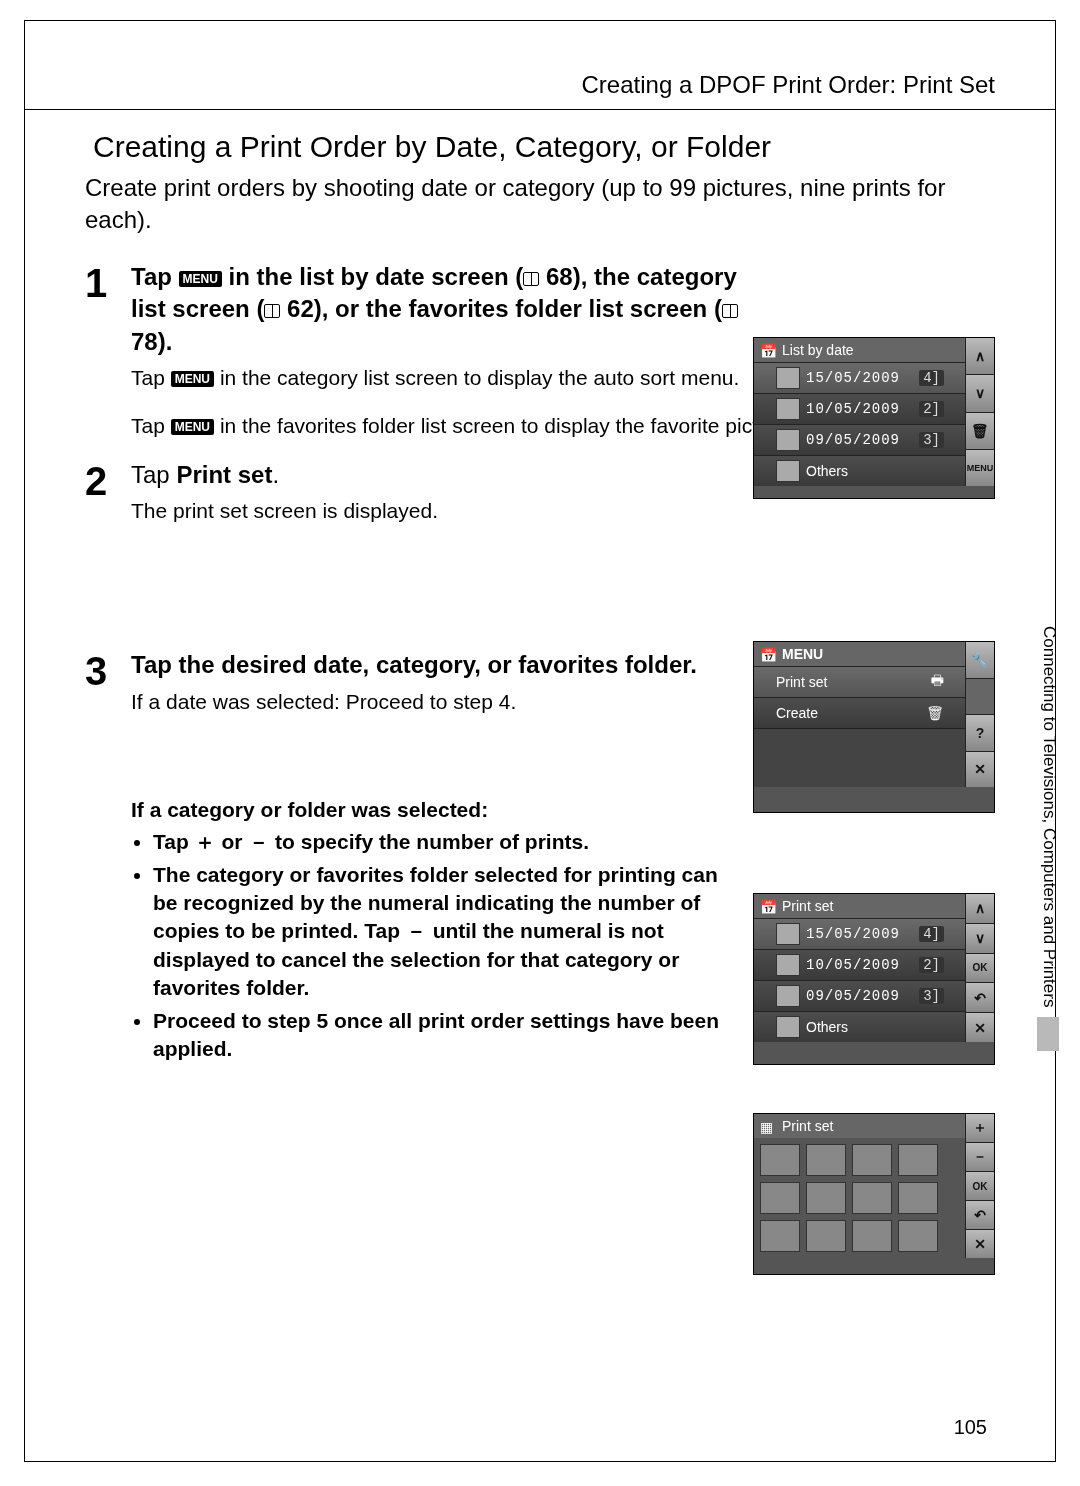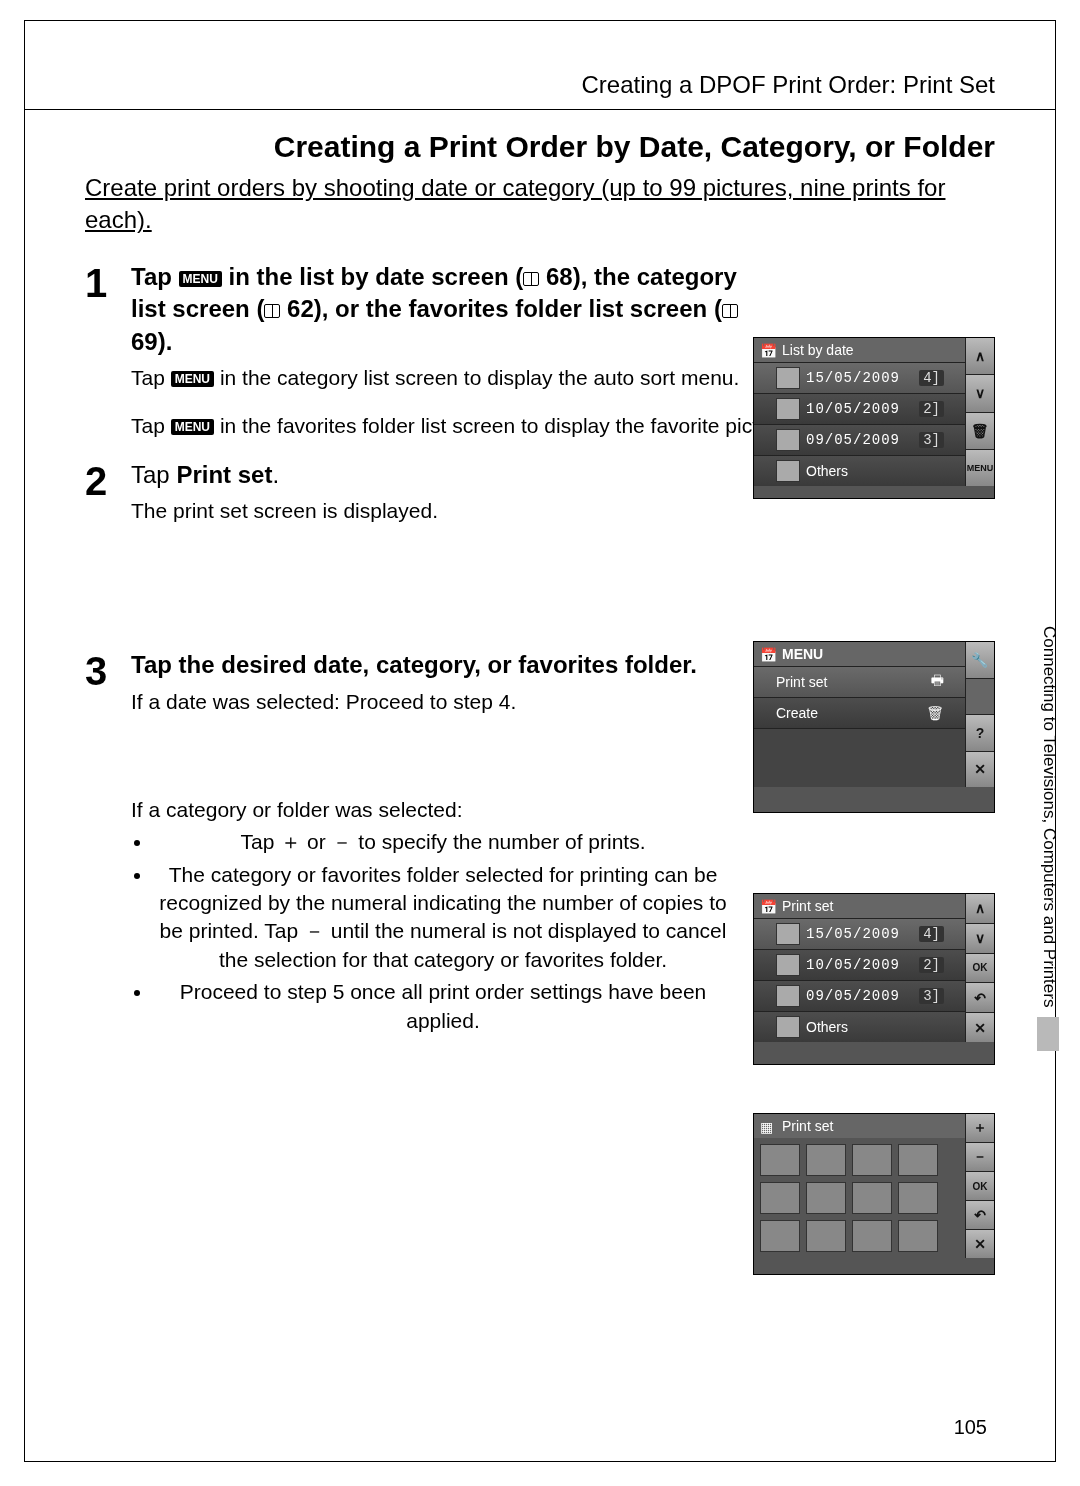--- a/index.html
+++ b/index.html
@@ -27,48 +27,46 @@
   .hr {
     border-bottom: 1px solid #000;
     margin: 0 0 20px 0;
   }
   .content {
     padding: 0 60px 0 60px;
     position: relative;
   }
   h1 {
     font-size: 30px;
-    font-weight: bold;
+    font-weight: normal;
     margin: 0 0 8px 8px;
-    text-align: right;
   }
   .intro {
     font-size: 24px;
     line-height: 1.35;
     margin-bottom: 24px;
-    text-decoration: underline;
   }
   .step {
     display: flex;
     align-items: flex-start;
     margin-bottom: 14px;
   }
   .step-num {
     font-size: 40px;
     font-weight: bold;
     width: 46px;
     flex-shrink: 0;
     line-height: 1;
     padding-top: 2px;
   }
   .step-body {
     flex: 1;
     padding-right: 250px;
   }
-  .step-body.wide { padding-right: 12px; }
+  .step-body.wide { padding-right: 12px; font-weight: bold; }
   .step-title {
     font-size: 24px;
     font-weight: bold;
     line-height: 1.35;
   }
   .step-title .nb { font-weight: normal; }
   .step-desc {
     font-size: 21px;
     line-height: 1.35;
     margin-top: 6px;
@@ -99,21 +97,20 @@
     position: absolute;
     left: 50%; top: 0; bottom: 0;
     border-left: 1px solid #000;
   }
   ul.bul {
     list-style: disc;
     margin: 4px 0 11px 22px;
     padding: 0;
     font-size: 21px;
     line-height: 1.35;
-    text-align: center;
   }
   ul.bul li { margin-bottom: 4px; }
 
   
   .cam {
     position: absolute;
     width: 240px;
     background: #555;
     border: 1px solid #000;
     color: #fff;
@@ -232,21 +229,21 @@
   <div class="hr"></div>
 
   <div class="content">
     <h1>Creating a Print Order by Date, Category, or Folder</h1>
     <div class="intro">Create print orders by shooting date or category (up to 99 pictures, nine prints for each).</div>
 
     <div class="step">
       <div class="step-num">1</div>
       <div class="step-body">
         <div class="step-title">
-          <span>Tap </span><span class="menu-badge">MENU</span><span> in the list by date screen (</span><span class="book-ref"></span> <span>68</span><span>), the category list screen (</span><span class="book-ref"></span> <span>62</span><span>), or the favorites folder list screen (</span><span class="book-ref"></span> <span>69</span><span>).</span>
+          <span>Tap </span><span class="menu-badge">MENU</span><span> in the list by date screen (</span><span class="book-ref"></span> <span>68</span><span>), the category list screen (</span><span class="book-ref"></span> <span>62</span><span>), or the favorites folder list screen (</span><span class="book-ref"></span> <span>78</span><span>).</span>
         </div>
         <div class="step-desc">
           <p><span>Tap </span><span class="menu-badge">MENU</span><span> in the category list screen to display the auto sort menu.</span></p>
         </div>
       </div>
     </div>
     <div class="step-desc" style="padding-left:46px">
       <p><span>Tap </span><span class="menu-badge">MENU</span><span> in the favorites folder list screen to display the favorite pictures menu.</span></p>
     </div>
 

